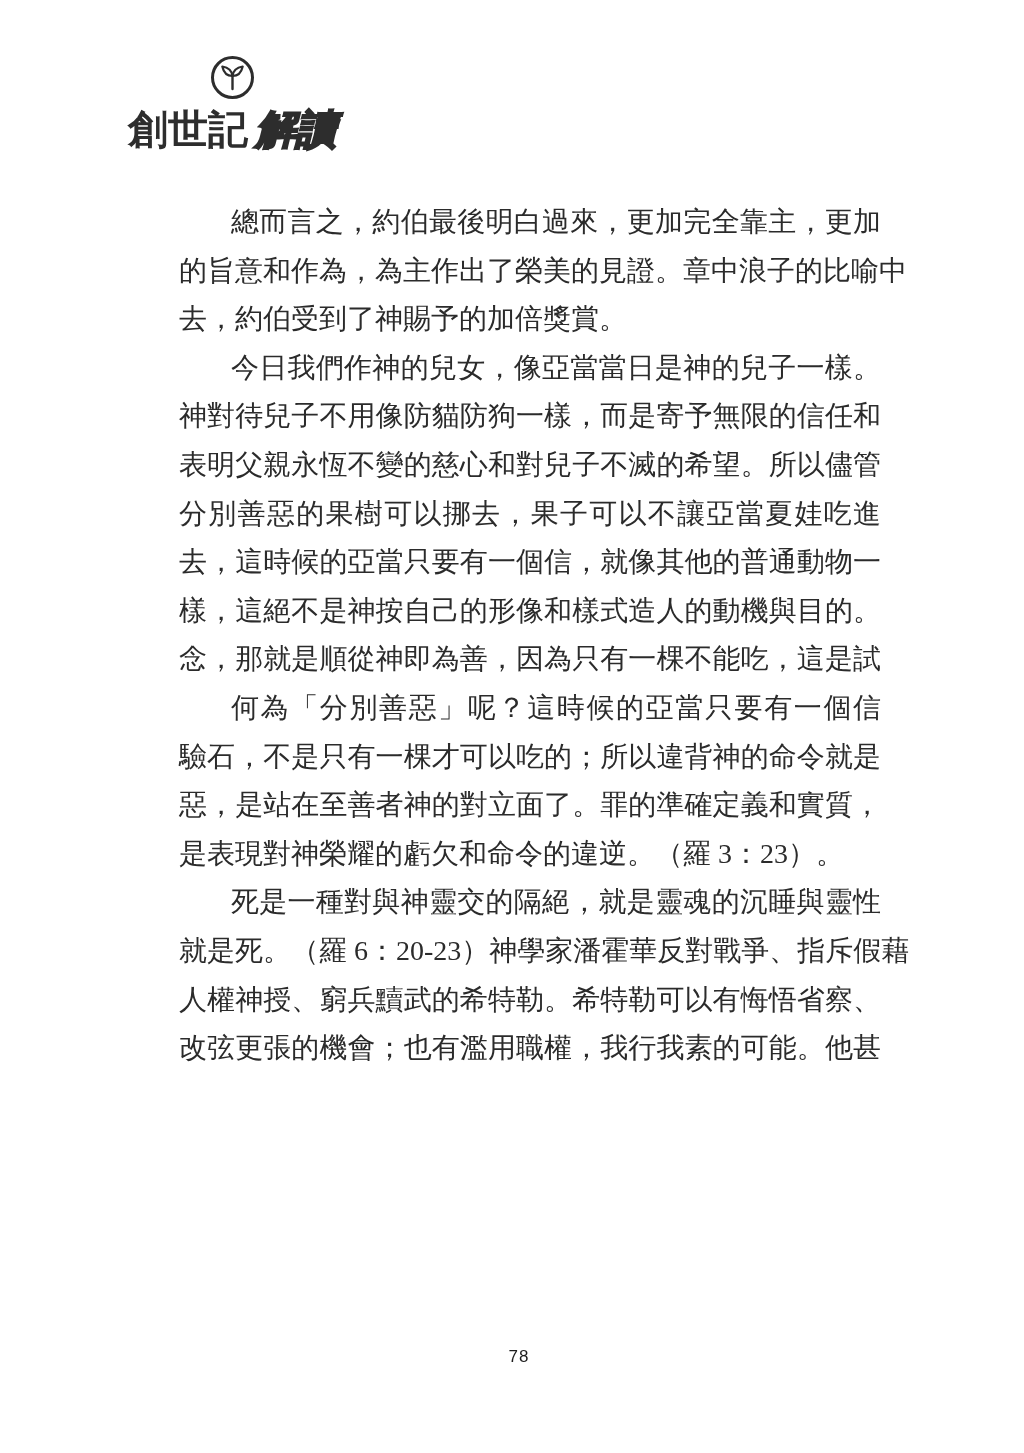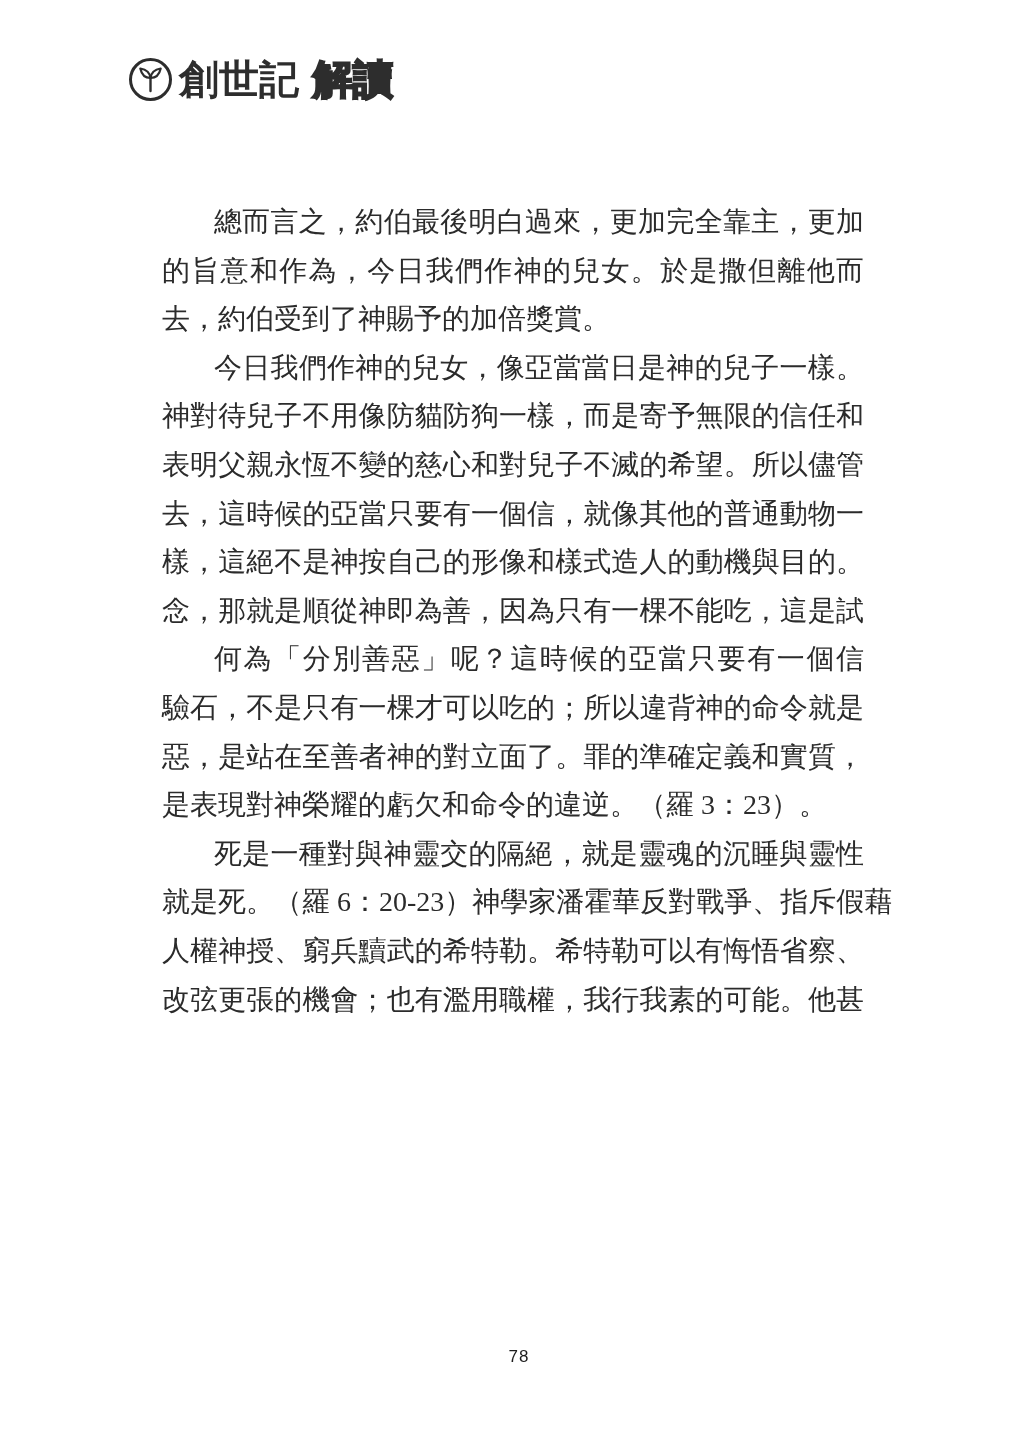--- a/index.html
+++ b/index.html
@@ -11,45 +11,47 @@
     color:#2b2b2b;
     overflow:hidden;
   }
   .page { position:absolute; inset:0; background:#ffffff; }
 
   
   .page-header {
     position:absolute; left:128px; top:55px;
     display:flex; align-items:center; gap:6px;
     height:48px;
+    flex-direction:column;
   }
   .logo-mark { width:45px; height:45px; display:block; flex:0 0 auto; }
   .book-title {
     font-family:"Liberation Sans","DejaVu Sans",sans-serif;
     font-weight:700;
     font-size:40px;
     line-height:46px;
     letter-spacing:0px;
     white-space:nowrap;
     display:flex; align-items:center;
   }
   .t-solid { color:#2d2d2d; }
   .t-outline {
     color:#000000;
     -webkit-text-stroke:2.2px #2d2d2d;
-    margin-left:14px;
+    margin-left:8px;
+    font-style:italic;
   }
   @supports not (-webkit-text-stroke:1px #000) {
     .t-outline { color:#2d2d2d; }
   }
 
   
   .text-block {
     position:absolute;
-    left:162px; top:198px;
+    left:179px; top:198px;
     width:702px;
     font-size:28px;
     line-height:48.6px;
     color:#2b2b2b;
   }
   .line {
     text-align:justify;
     text-justify:inter-character;
     white-space:nowrap;
   }
@@ -82,28 +84,29 @@
     <span class="book-title">
       <span class="t-solid">創世記</span>
       <span class="t-outline">解讀</span>
     </span>
   </header>
 
   <main class="text-block">
 
     <div class="para">
       <div class="line fill indent">總而言之，約伯最後明白過來，更加完全靠主，更加</div>
-      <div class="line fill">的旨意和作為，今日我們作神的兒女。於是撒但離他而</div>
+      <div class="line fill">的旨意和作為，為主作出了榮美的見證。章中浪子的比喻中</div>
       <div class="line">去，約伯受到了神賜予的加倍獎賞。</div>
     </div>
 
     <div class="para">
       <div class="line fill indent">今日我們作神的兒女，像亞當當日是神的兒子一樣。</div>
       <div class="line fill">神對待兒子不用像防貓防狗一樣，而是寄予無限的信任和</div>
       <div class="line fill">表明父親永恆不變的慈心和對兒子不滅的希望。所以儘管</div>
+      <div class="line fill">分別善惡的果樹可以挪去，果子可以不讓亞當夏娃吃進</div>
       <div class="line fill">去，這時候的亞當只要有一個信，就像其他的普通動物一</div>
       <div class="line fill">樣，這絕不是神按自己的形像和樣式造人的動機與目的。</div>
     </div>
 
     <div class="para">
       <div class="line fill">念，那就是順從神即為善，因為只有一棵不能吃，這是試</div>
       <div class="line fill indent">何為「分別善惡」呢？這時候的亞當只要有一個信</div>
       <div class="line fill">驗石，不是只有一棵才可以吃的；所以違背神的命令就是</div>
       <div class="line fill">惡，是站在至善者神的對立面了。罪的準確定義和實質，</div>
       <div class="line">是表現對神榮耀的虧欠和命令的違逆。（羅 3：23）。</div>

